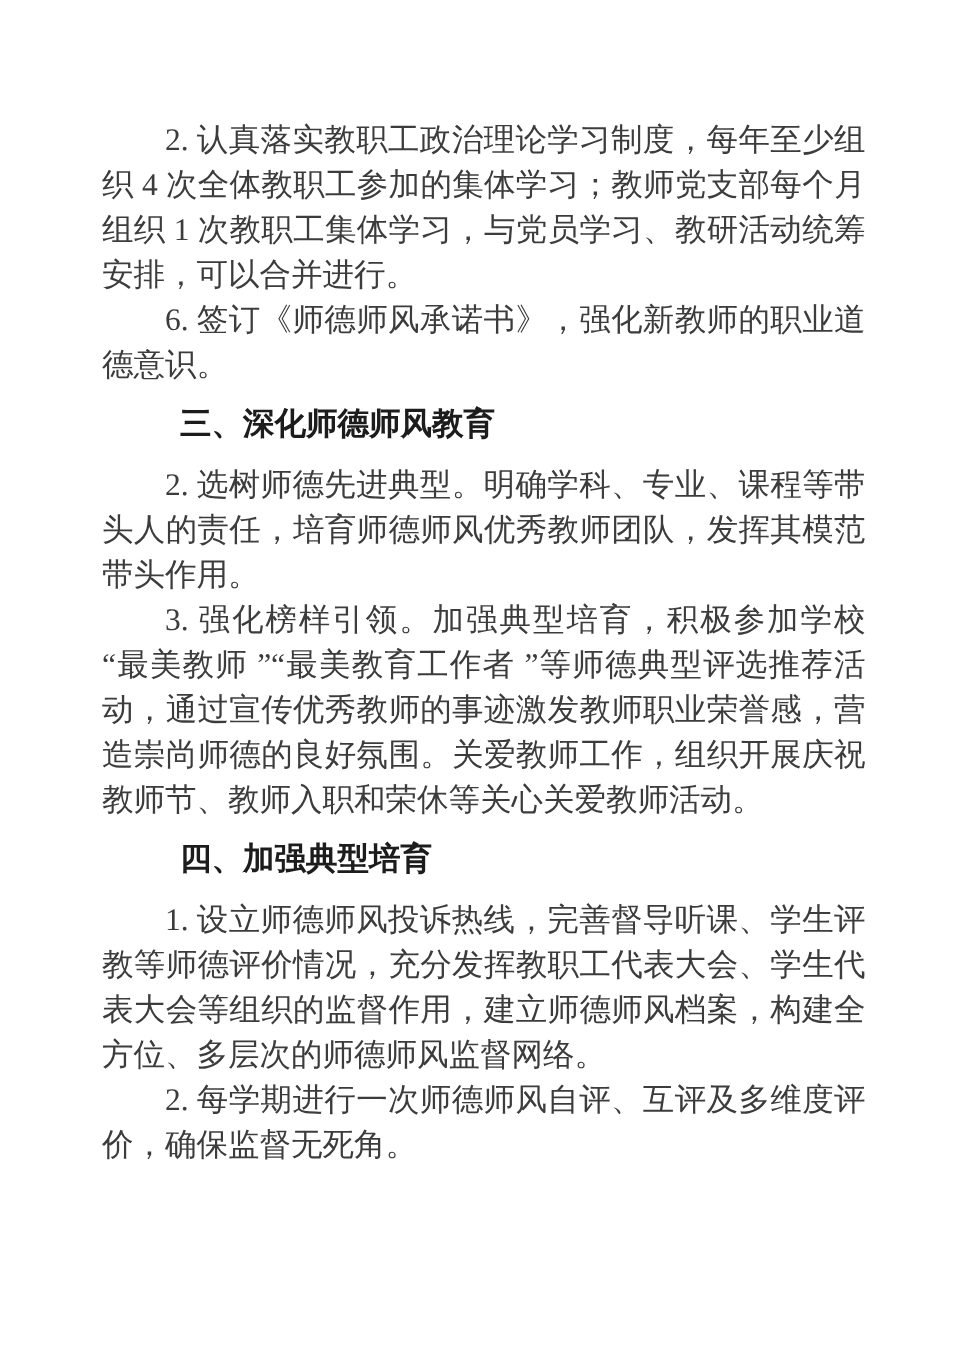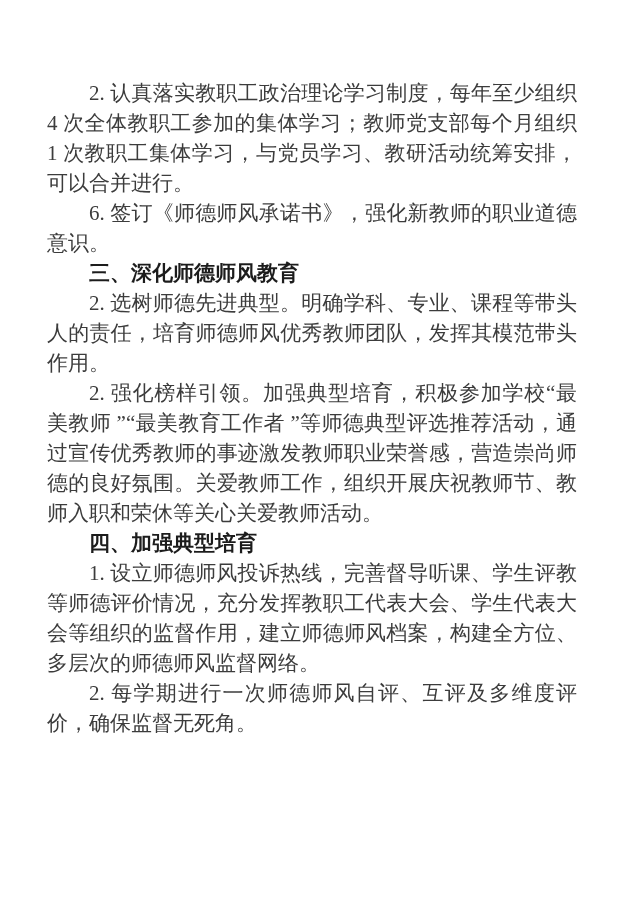--- a/index.html
+++ b/index.html
@@ -9,51 +9,51 @@
   }
   body {
     width: 639px;
     height: 903px;
     overflow: hidden;
   }
   .page {
     box-sizing: border-box;
     width: 639px;
     height: 798px;
-    padding: 78px 62px 0 47px;
+    padding: 78px 62px 0 68px;
     background: var(--page-bg, #ffffff);
     overflow: hidden;
   }
   .para {
     font-family: "Liberation Serif", "DejaVu Serif", serif;
     font-size: 21px;
     line-height: 30px;
     color: var(--body-color, #3c3c3c);
     text-align: justify;
     text-indent: 2em;
     margin: 0;
     word-break: break-all;
   }
   .heading {
     font-family: "Liberation Sans", "DejaVu Sans", sans-serif;
     font-weight: 700;
     font-size: 21px;
     line-height: 30px;
     color: var(--heading-color, #1c1c1c);
     text-indent: 2em;
-    margin: 0;
+    margin: 10px;
   }
 </style>
 </head>
 <body>
 
 <div class="page">
   <div id="doc-body">
       <p class="para">2. 认真落实教职工政治理论学习制度，每年至少组织 4 次全体教职工参加的集体学习；教师党支部每个月组织 1 次教职工集体学习，与党员学习、教研活动统筹安排，可以合并进行。</p>
       <p class="para">6. 签订《师德师风承诺书》，强化新教师的职业道德意识。</p>
       <p class="heading">三、深化师德师风教育</p>
       <p class="para">2. 选树师德先进典型。明确学科、专业、课程等带头人的责任，培育师德师风优秀教师团队，发挥其模范带头作用。</p>
-      <p class="para">2. 强化榜样引领。加强典型培育，积极参加学校“最美教师 ”“最美教育工作者 ”等师德典型评选推荐活动，通过宣传优秀教师的事迹激发教师职业荣誉感，营造崇尚师德的良好氛围。关爱教师工作，组织开展庆祝教师节、教师入职和荣休等关心关爱教师活动。</p>
+      <p class="para">3. 强化榜样引领。加强典型培育，积极参加学校“最美教师 ”“最美教育工作者 ”等师德典型评选推荐活动，通过宣传优秀教师的事迹激发教师职业荣誉感，营造崇尚师德的良好氛围。关爱教师工作，组织开展庆祝教师节、教师入职和荣休等关心关爱教师活动。</p>
       <p class="heading">四、加强典型培育</p>
       <p class="para">1. 设立师德师风投诉热线，完善督导听课、学生评教等师德评价情况，充分发挥教职工代表大会、学生代表大会等组织的监督作用，建立师德师风档案，构建全方位、多层次的师德师风监督网络。</p>
       <p class="para">2. 每学期进行一次师德师风自评、互评及多维度评价，确保监督无死角。</p>
     </div>
 </div>
 
 </body></html>

